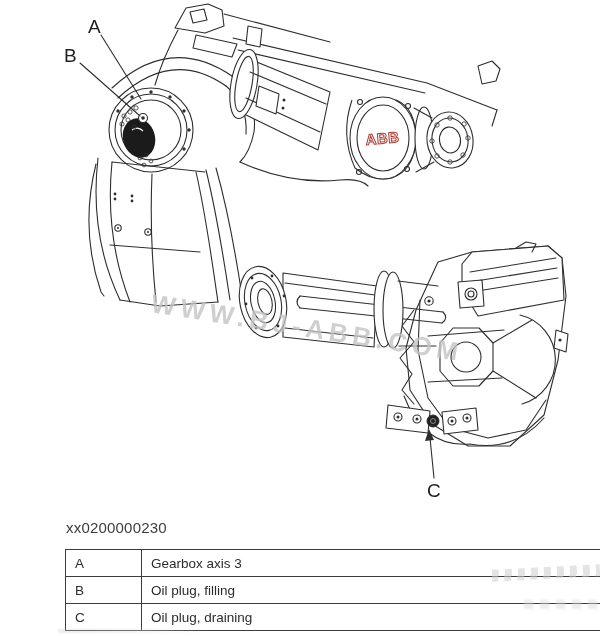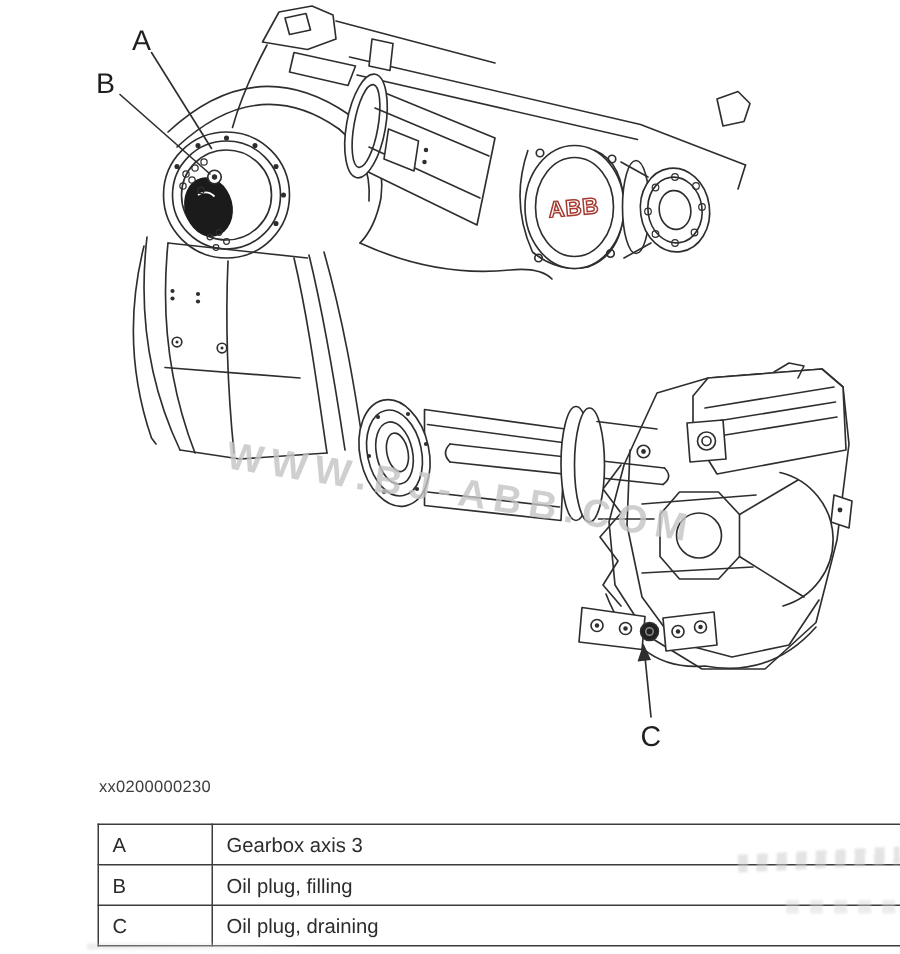--- a/index.html
+++ b/index.html
@@ -7,21 +7,21 @@
     position:relative;width:600px;height:636px;background:#ffffff;
     overflow:hidden;font-family:"Liberation Sans",sans-serif;
   }
   #figure-svg{position:absolute;left:0;top:0;}
   .ln{fill:none;stroke:#2e2e2e;stroke-width:1.1;stroke-linejoin:round;stroke-linecap:round;}
   .lnw{fill:#ffffff;stroke:#2e2e2e;stroke-width:1.1;stroke-linejoin:round;}
   .thin{fill:none;stroke:#2e2e2e;stroke-width:0.8;}
   .dot{fill:#2e2e2e;stroke:none;}
   .callout{font-size:19px;fill:#1f1f1f;font-family:"Liberation Sans",sans-serif;}
   #figure-code{
-    position:absolute;left:66px;top:519px;font-size:11px;color:#3d3d3d;
+    position:absolute;left:66px;top:519px;font-size:15px;color:#3d3d3d;
     letter-spacing:0.2px;
   }
   #legend-table{
     position:absolute;left:65px;top:549px;width:560px;
     border-collapse:collapse;table-layout:fixed;
   }
   #legend-table td{
     border:1.5px solid #3c3c3c;height:24px;font-size:13.5px;color:#2c2c2c;
     padding:1px 4px 1px 9px;vertical-align:middle;background:#fff;
   }

